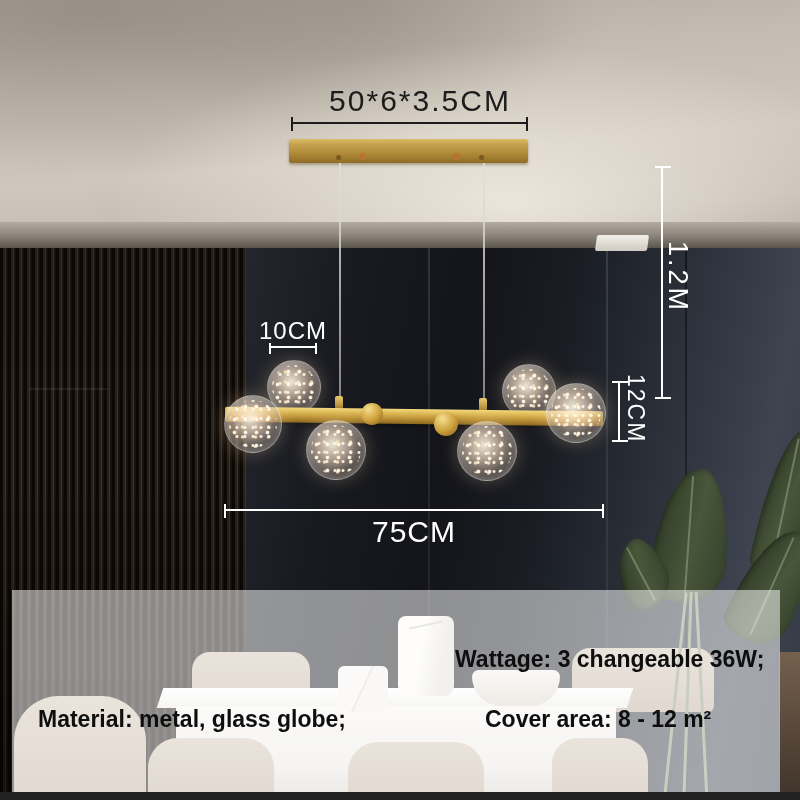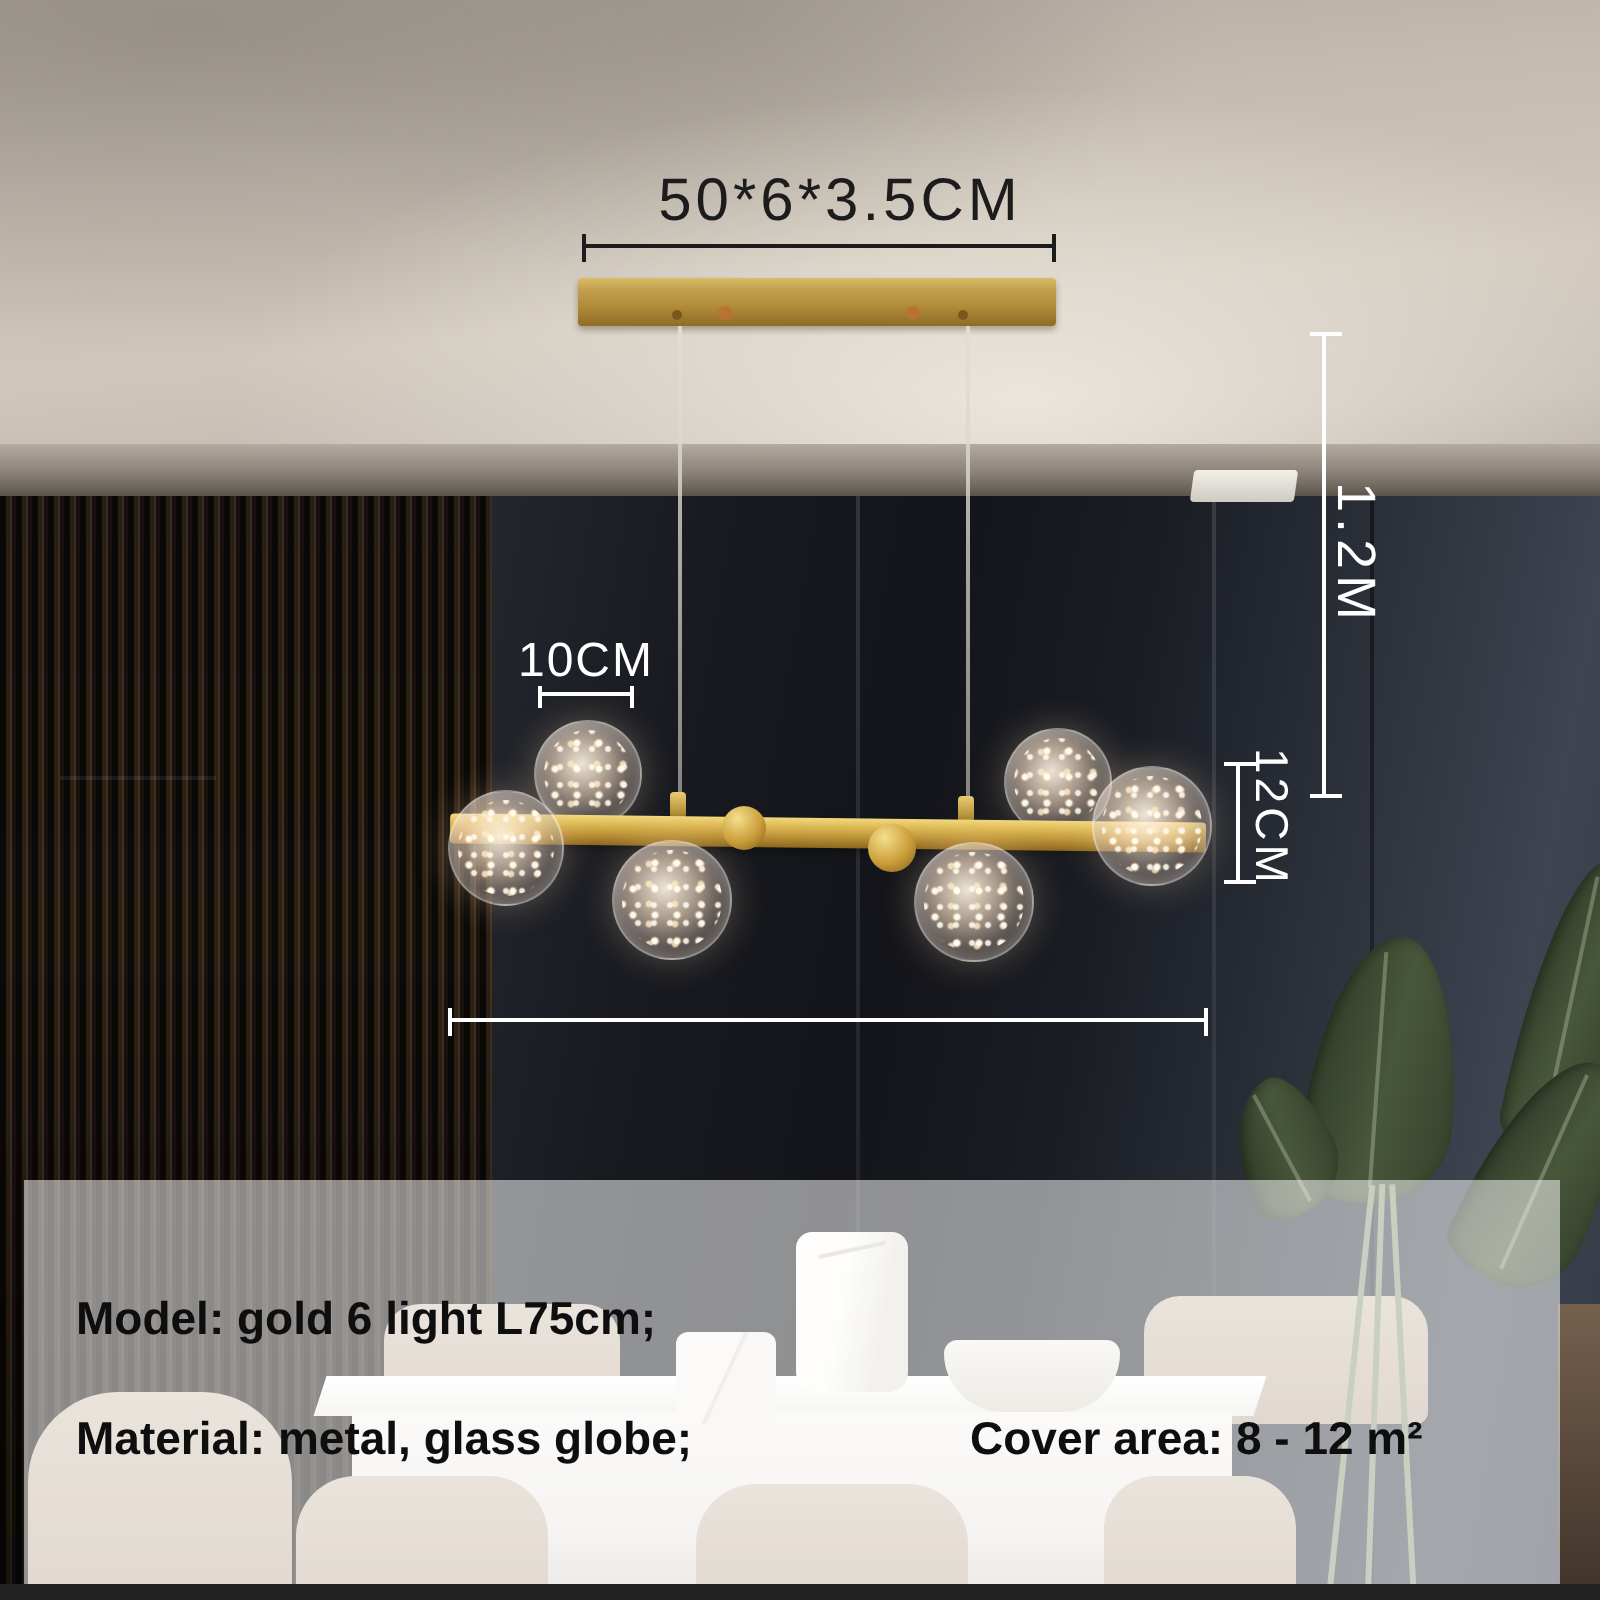--- a/index.html
+++ b/index.html
@@ -198,25 +198,26 @@
   <div class="globe globeC"></div>
   <div class="globe globeD"></div>
   <div class="globe globeF"></div>
 
   <div class="dim-label lbl-canopy">50*6*3.5CM</div>
   <div class="dim dark dim-h line-canopy"></div>
 
   <div class="dim-label lbl-small">10CM</div>
   <div class="dim dim-h line-small"></div>
 
+  <div class="dim-label lbl-bar">75CM</div>
   <div class="dim dim-h line-bar"></div>
 
   <div class="dim dim-v line-drop"></div>
   <div class="dim-label vtext lbl-drop">1.2M</div>
 
   <div class="dim dim-v line-large"></div>
   <div class="dim-label vtext lbl-large">12CM</div>
 
-  <div class="spec spec-model">Model: gold 6 light L75cm;</div>
   <div class="spec spec-material">Material: metal, glass globe;</div>
+  <div class="spec spec-wattage">Wattage: 3 changeable 36W;</div>
   <div class="spec spec-cover">Cover area: 8 - 12 m²</div>
 
 </div>
 
 </body></html>

